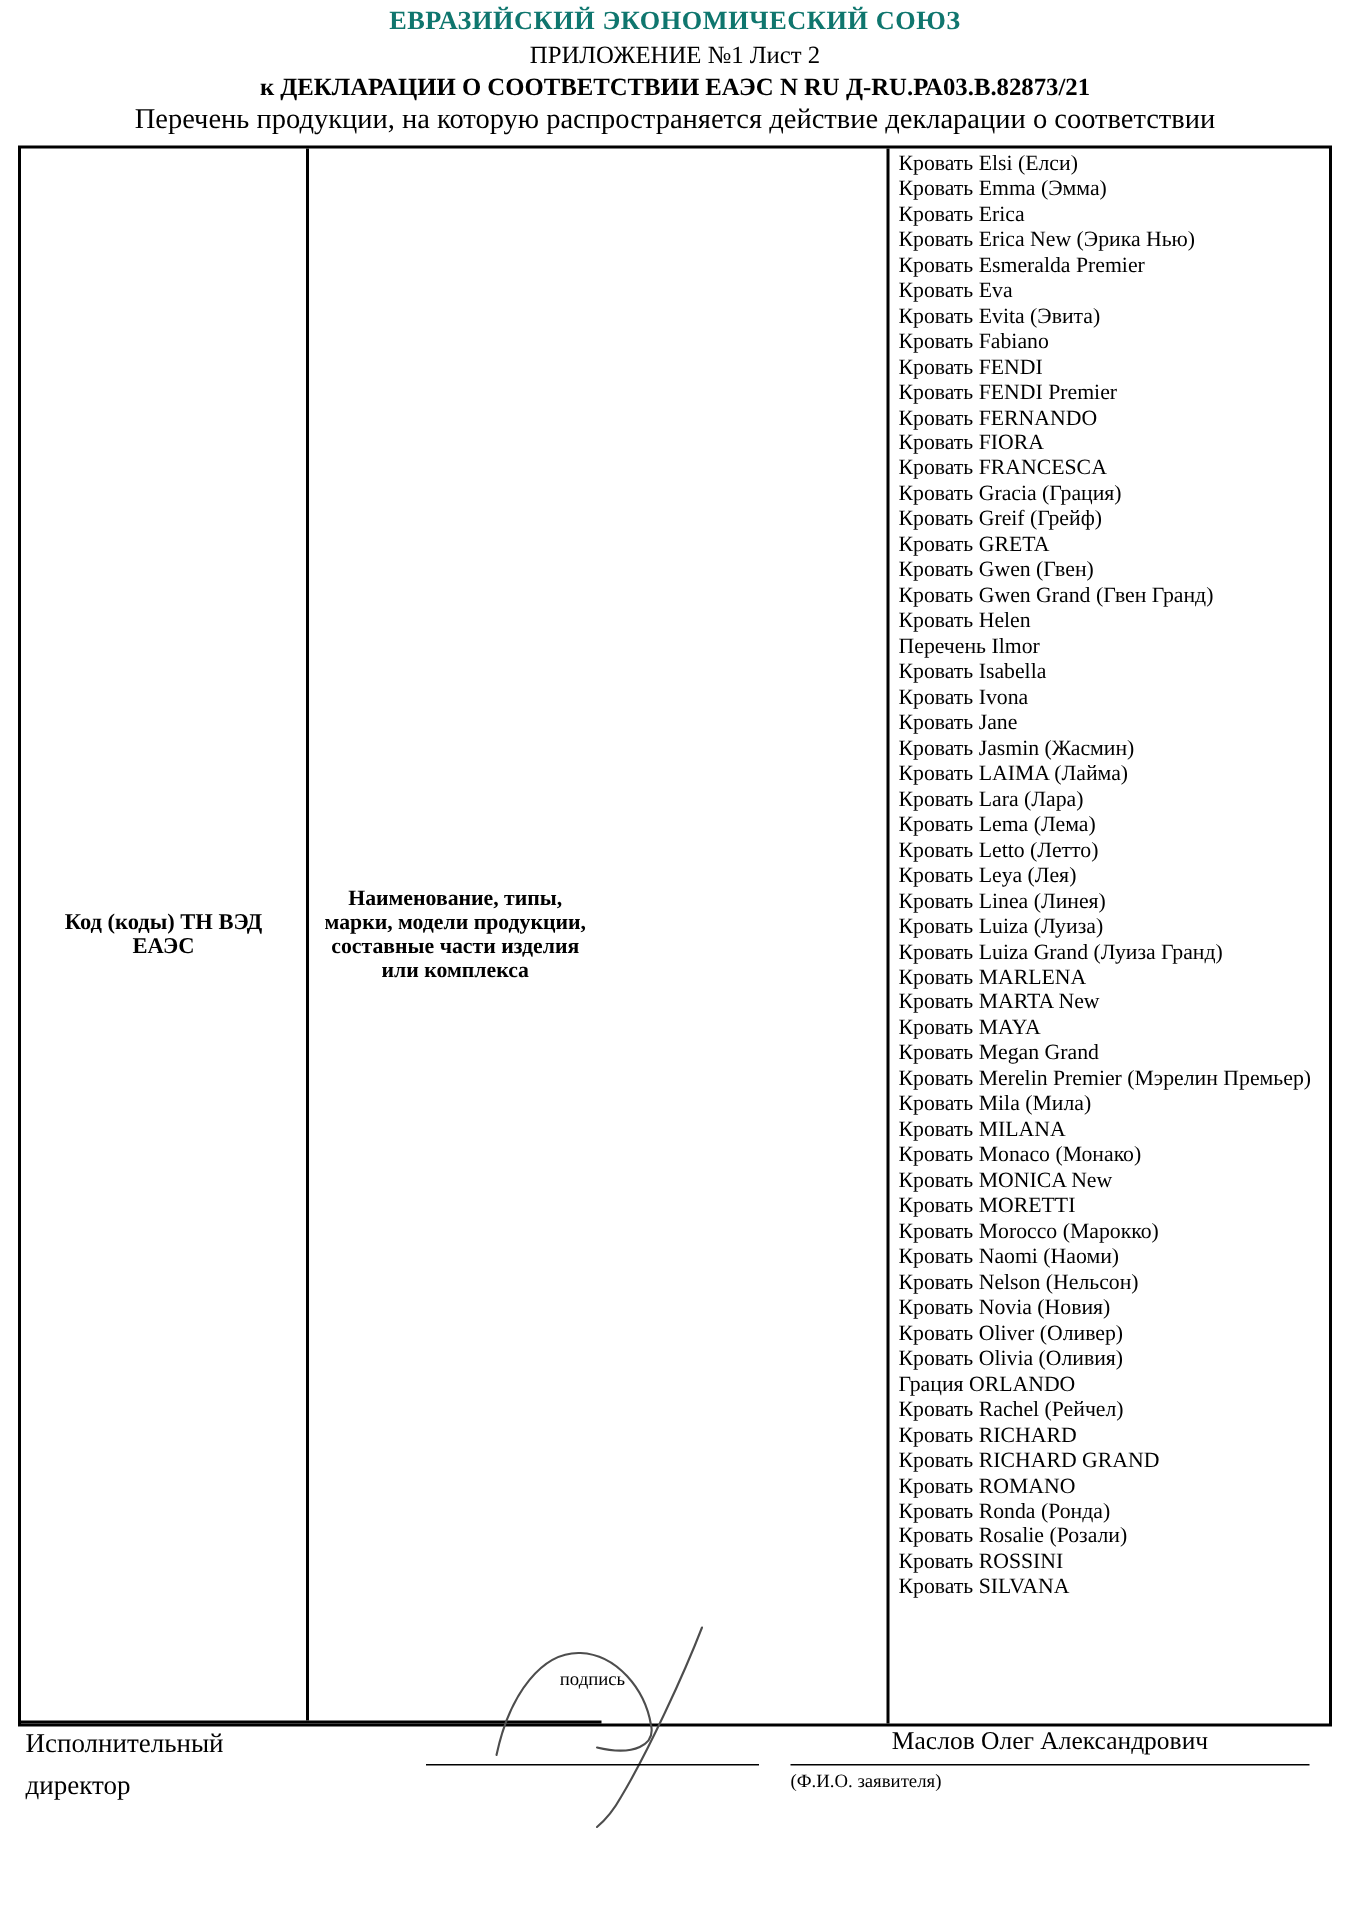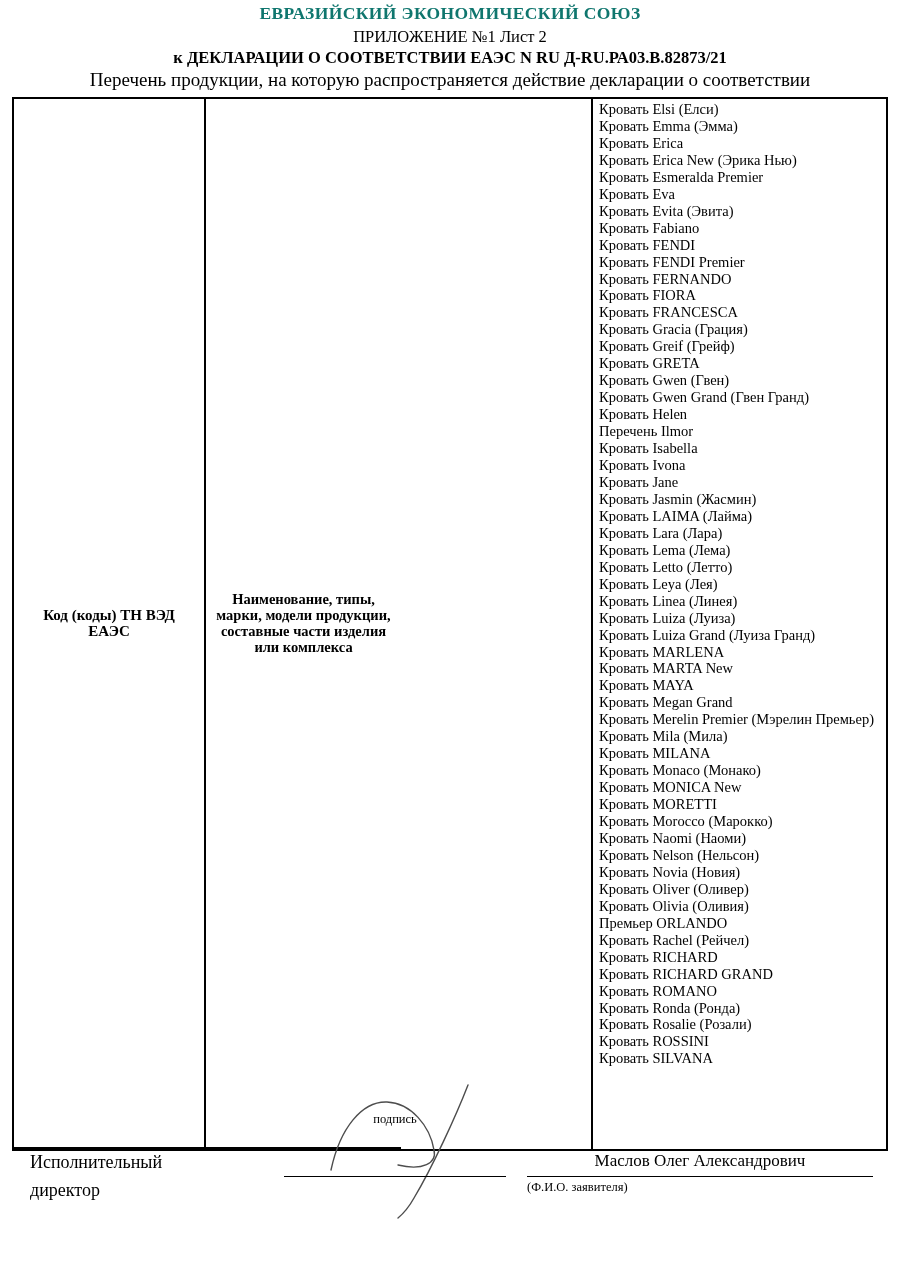--- a/index.html
+++ b/index.html
@@ -48,21 +48,21 @@
     font-size: 14.5px; line-height: 16.95px; white-space: nowrap;
   }
 
   .sig-overlay {
     position: absolute; left: 0; top: 0;
     width: 900px; height: 1280px;
     pointer-events: none;
   }
 
   .role-label {
-    position: absolute; left: 30px; top: 1148px; width: 190px;
+    position: absolute; left: 17px; top: 1148px; width: 190px;
     font-size: 18px; line-height: 28px;
   }
   .sig-line {
     position: absolute; left: 284px; top: 1176px; width: 222px;
     border-top: 1.6px solid #000; height: 0;
   }
   .sig-caption {
     position: absolute; left: 284px; top: 1112px; width: 222px;
     text-align: center; font-size: 12.5px;
   }
@@ -140,21 +140,21 @@
         <div class="product-row">Кровать MILANA</div>
         <div class="product-row">Кровать Monaco (Монако)</div>
         <div class="product-row">Кровать MONICA New</div>
         <div class="product-row">Кровать MORETTI</div>
         <div class="product-row">Кровать Morocco (Марокко)</div>
         <div class="product-row">Кровать Naomi (Наоми)</div>
         <div class="product-row">Кровать Nelson (Нельсон)</div>
         <div class="product-row">Кровать Novia (Новия)</div>
         <div class="product-row">Кровать Oliver (Оливер)</div>
         <div class="product-row">Кровать Olivia (Оливия)</div>
-        <div class="product-row">Премьер ORLANDO</div>
+        <div class="product-row">Грация ORLANDO</div>
         <div class="product-row">Кровать Rachel (Рейчел)</div>
         <div class="product-row">Кровать RICHARD</div>
         <div class="product-row">Кровать RICHARD GRAND</div>
         <div class="product-row">Кровать ROMANO</div>
         <div class="product-row">Кровать Ronda (Ронда)</div>
         <div class="product-row">Кровать Rosalie (Розали)</div>
         <div class="product-row">Кровать ROSSINI</div>
         <div class="product-row">Кровать SILVANA</div>
       </div>
   </div>

